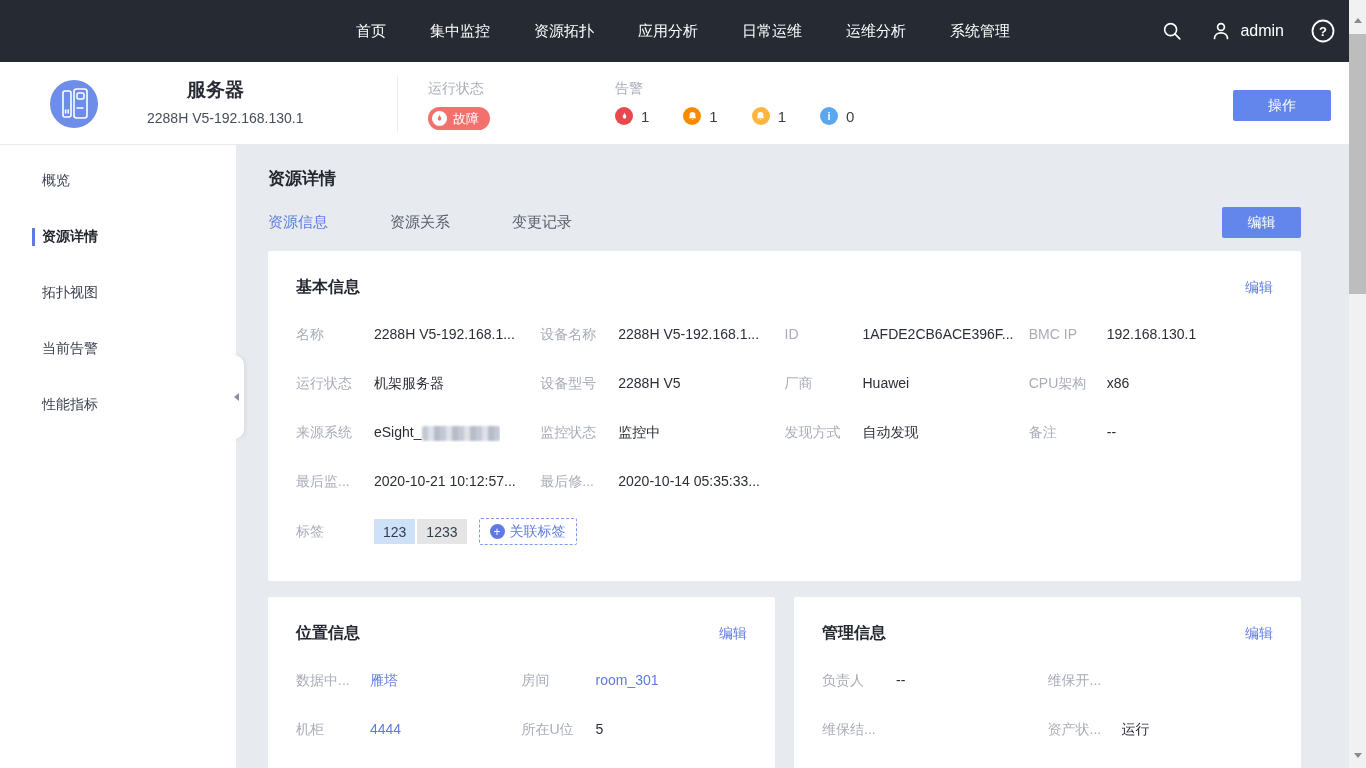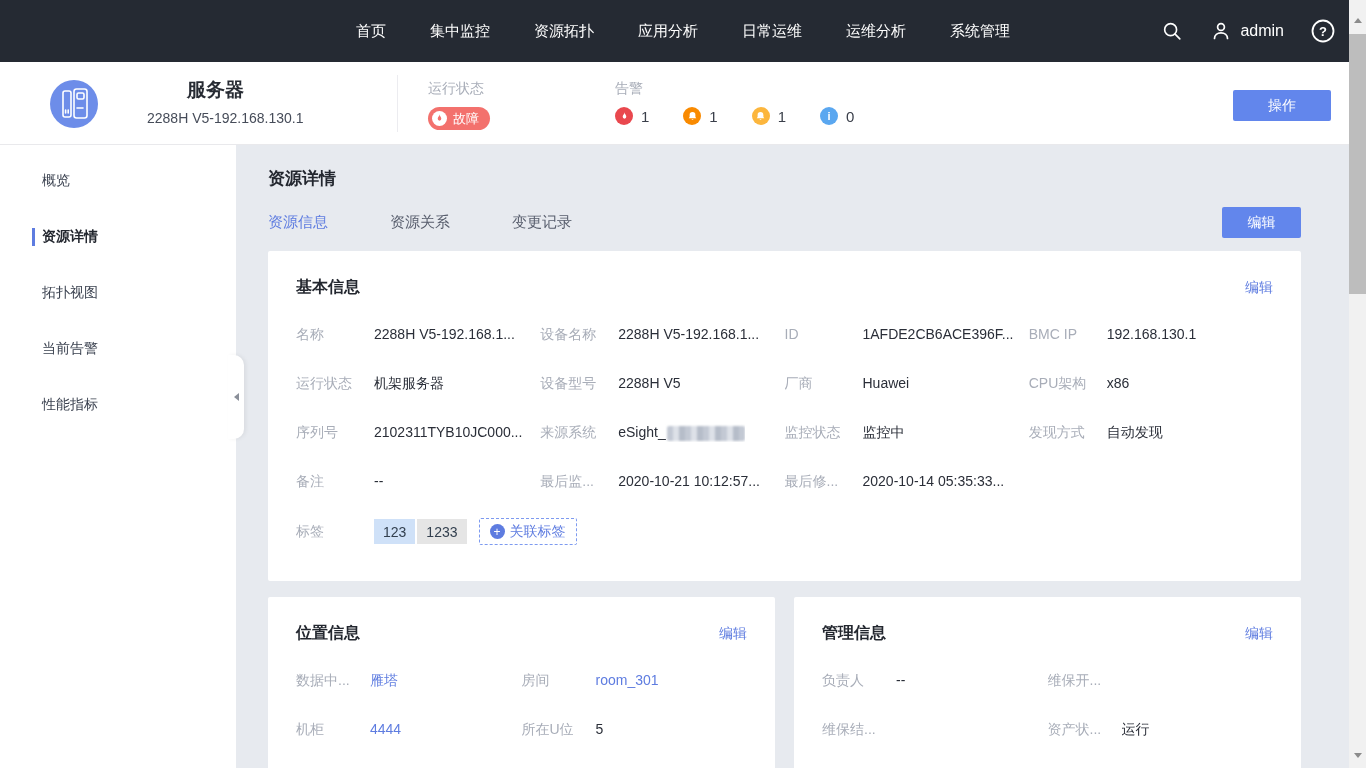--- a/index.html
+++ b/index.html
@@ -264,24 +264,20 @@
           <div class="field">
             <span class="f-label">厂商</span>
             <span class="f-value">Huawei</span>
           </div>
           <div class="field">
             <span class="f-label">CPU架构</span>
             <span class="f-value">x86</span>
           </div>
 
           <div class="field">
-            <span class="f-label">序列号</span>
-            <span class="f-value">2102311TYB10JC000...</span>
-          </div>
-          <div class="field">
             <span class="f-label">来源系统</span>
             <span class="f-value"><span>eSight_</span><span class="redacted"></span></span>
           </div>
           <div class="field">
             <span class="f-label">监控状态</span>
             <span class="f-value">监控中</span>
           </div>
           <div class="field">
             <span class="f-label">发现方式</span>
             <span class="f-value">自动发现</span>

